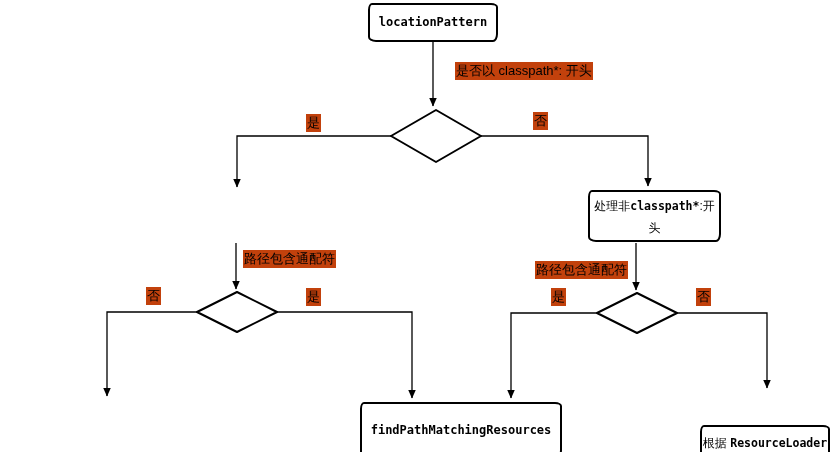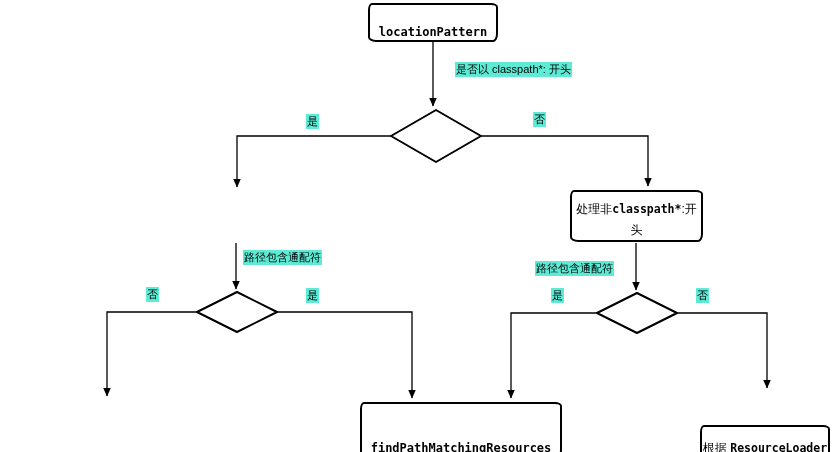--- a/index.html
+++ b/index.html
@@ -30,21 +30,21 @@
     stroke-width: 2;
     stroke-linejoin: round;
   }
   .node {
     position: absolute;
     background: #ffffff;
     border: 2px solid #000000;
     display: flex;
     flex-direction: column;
     align-items: center;
-    justify-content: flex-end;
+    justify-content: center;
     text-align: center;
     
     border-radius: 4px 7px 5px 8px / 7px 4px 8px 5px;
     line-height: 1.35;
   }
   .mono-label {
     font-family: "DejaVu Sans Mono", "Liberation Mono", monospace;
     font-weight: bold;
     font-size: 12px;
     color: #000000;
@@ -56,24 +56,24 @@
     color: #000000;
   }
   .seg-code {
     font-family: "DejaVu Sans Mono", "Liberation Mono", monospace;
     font-weight: bold;
     font-size: 11.5px;
     color: #000000;
   }
   .edge-label {
     position: absolute;
-    font-size: 11px;
+    font-size: 13px;
     color: #000000;
     white-space: nowrap;
-    background: #5eead4;
+    background: #c2410c;
     padding: 0 1px;
   }
 </style>
 </head>
 <body>
 
 <div class="canvas">
 
   <svg class="connectors" viewBox="0 0 832 452" xmlns="http://www.w3.org/2000/svg">
     <defs>
@@ -103,21 +103,21 @@
     <polygon class="shape" points="436,110 481,136 436,162 391,136"></polygon>
     <polygon class="shape" points="237,292 277,312 237,332 197,312"></polygon>
     <polygon class="shape" points="637,293 677,313 637,333 597,313"></polygon>
   </svg>
 
   <div class="node mono-label" style="left:368px; top:3px; width:130px; height:39px;">
     <span>locationPattern</span>
   </div>
 
 
-  <div class="node" style="left:570px; top:190px; width:133px; height:52px;">
+  <div class="node" style="left:588px; top:190px; width:133px; height:52px;">
       <div><span class="seg-cn">处理非</span><span class="seg-code">classpath*</span><span class="seg-cn">:开</span></div>
       <div><span class="seg-cn">头</span></div>
     </div>
 
 
   <div class="node mono-label" style="left:360px; top:402px; width:202px; height:56px;">
     <span>findPathMatchingResources</span>
   </div>
 
   <div class="node" style="left:700px; top:392px; width:130px; height:56px;margin-top:33px;">

